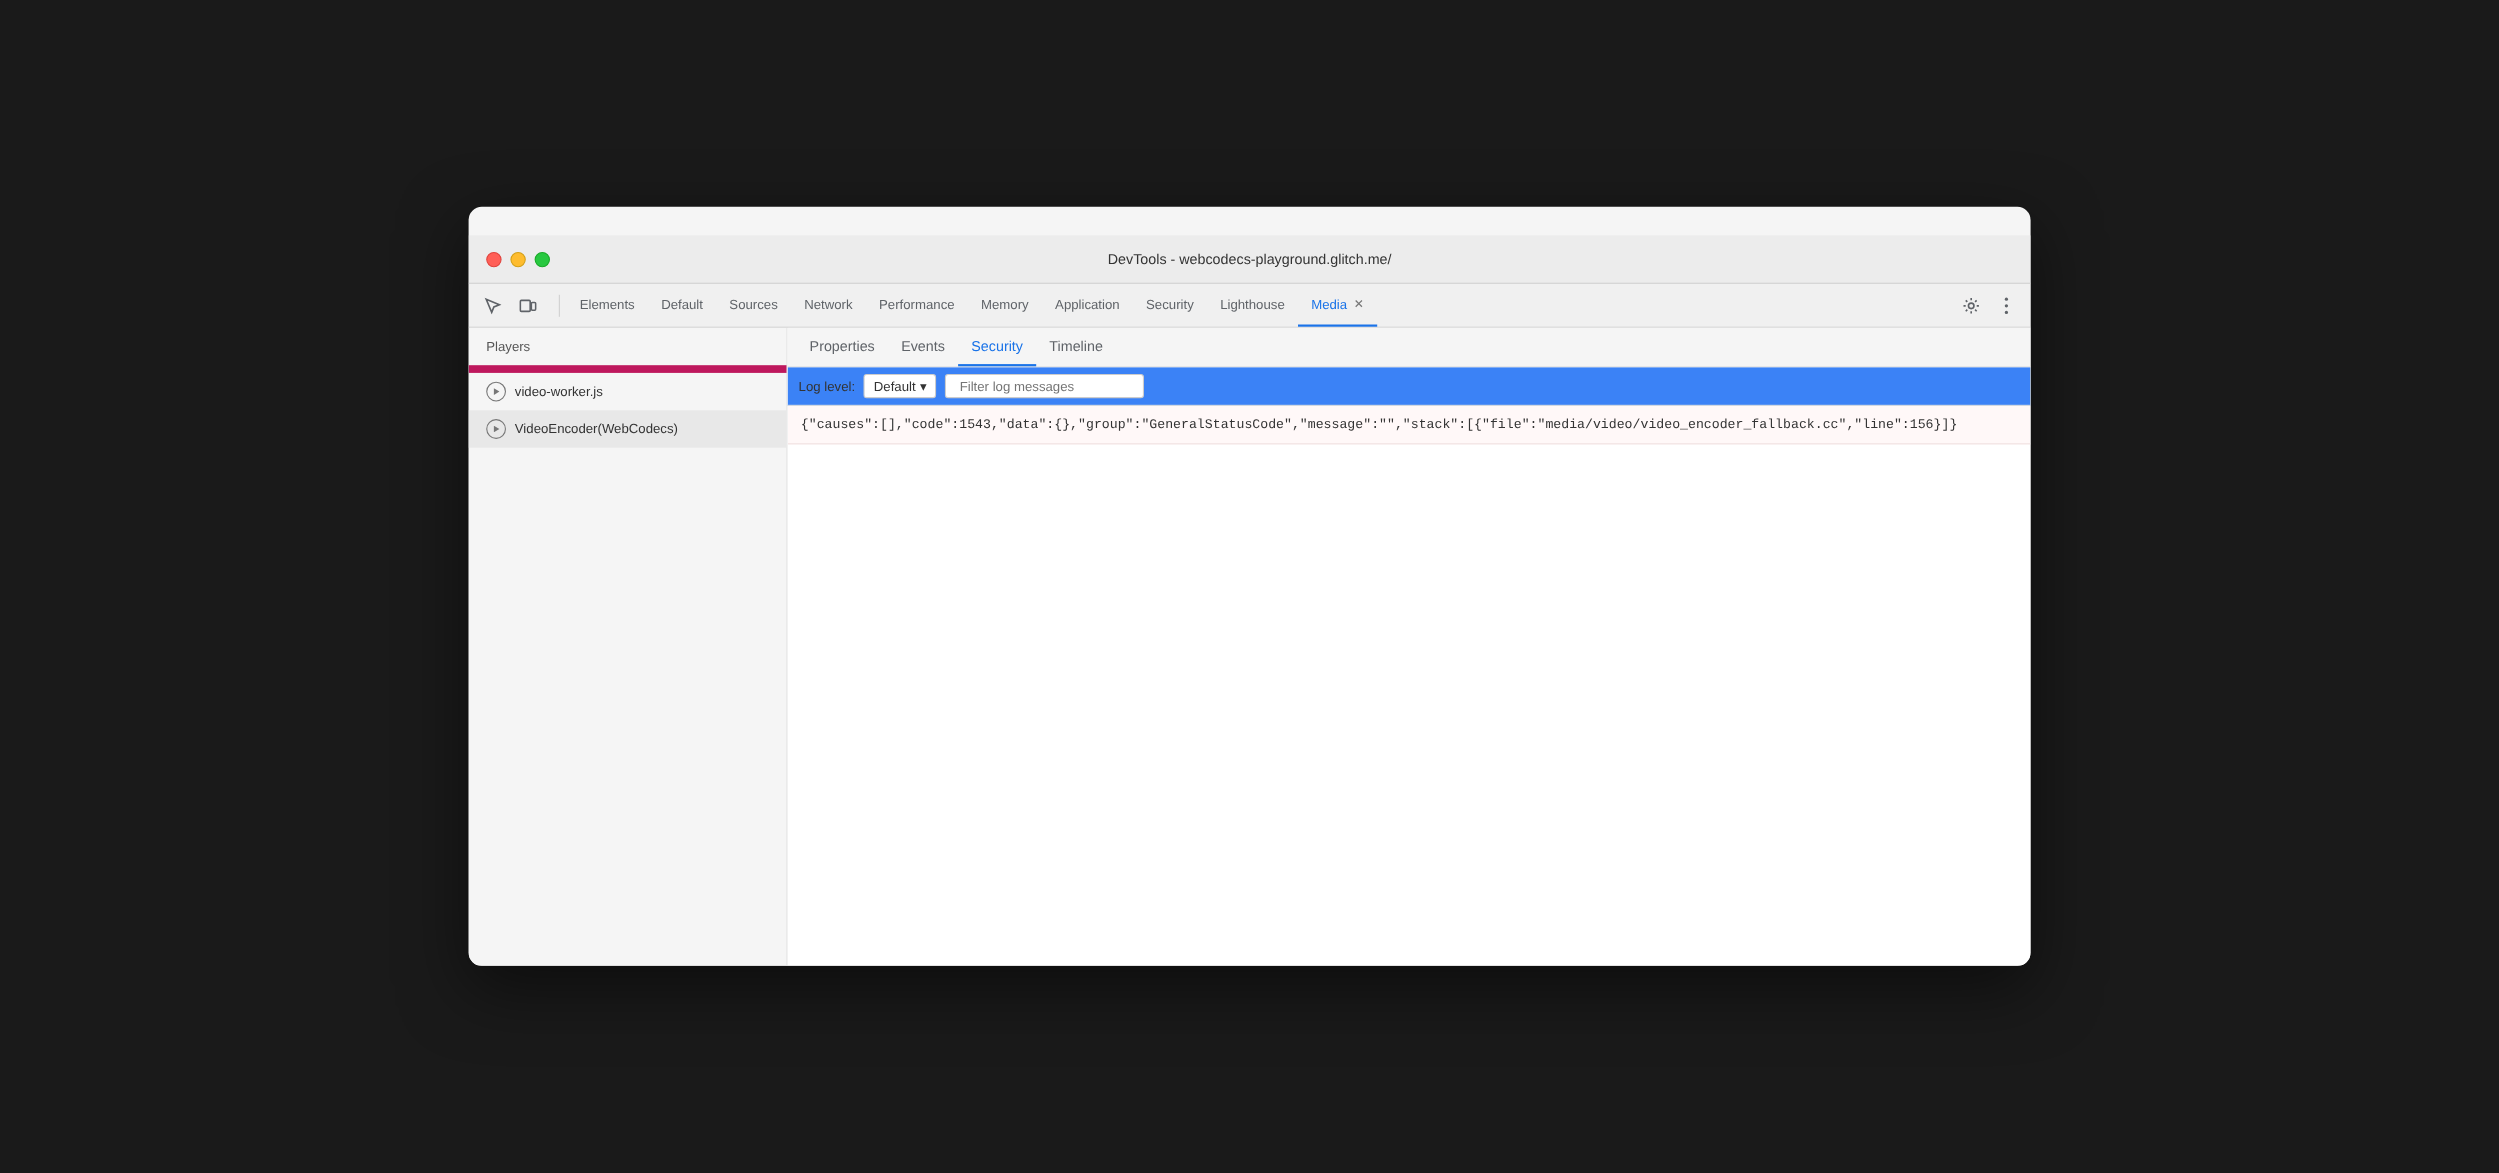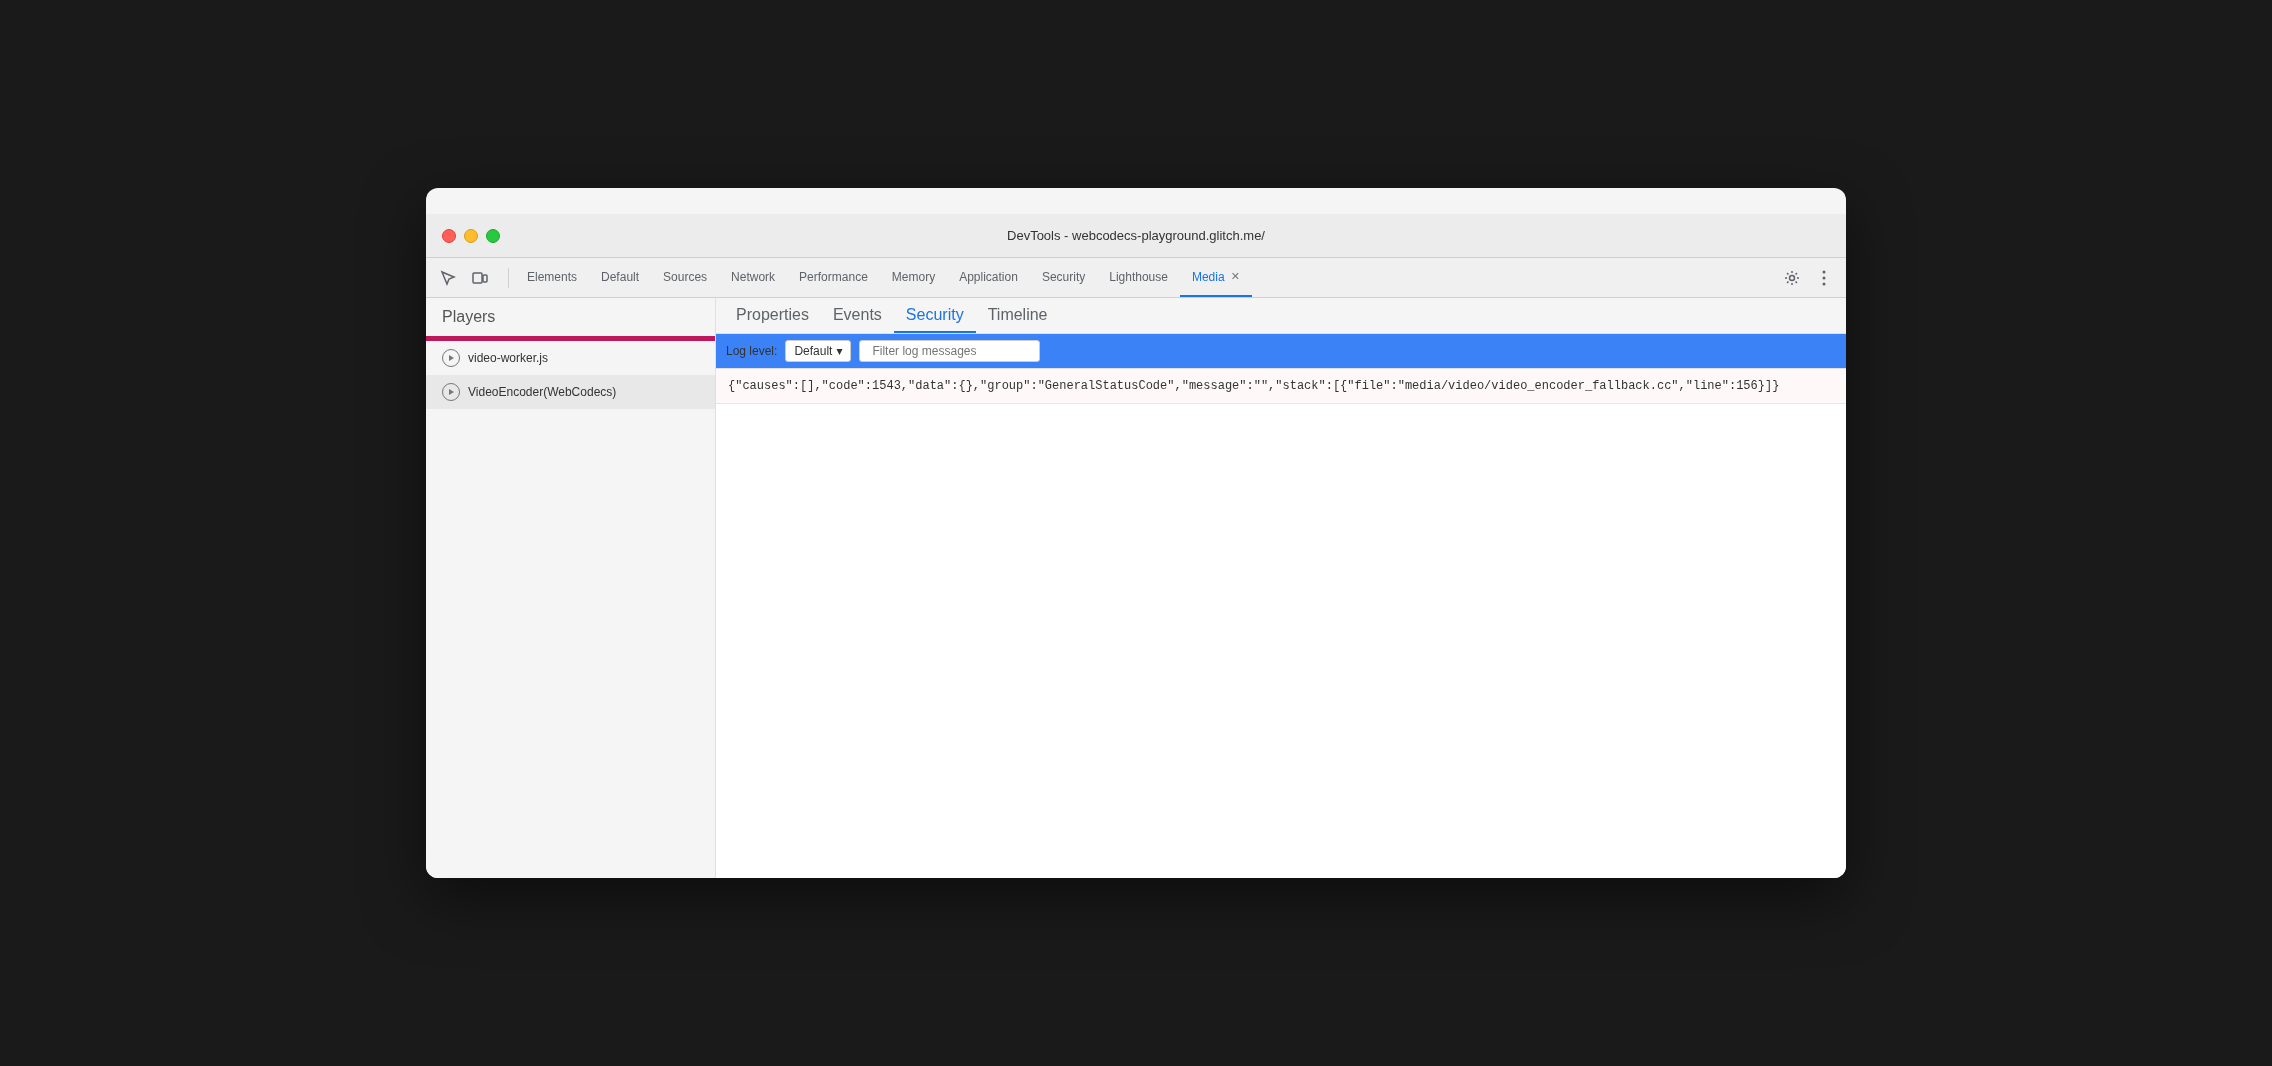--- a/index.html
+++ b/index.html
@@ -122,24 +122,24 @@
       min-height: 580px;
     }
     .sidebar {
       width: 290px;
       background: #f5f5f5;
       border-right: 1px solid #e0e0e0;
       flex-shrink: 0;
     }
     .sidebar-header {
       padding: 10px 16px;
-      font-size: 16px;
+      font-size: 12px;
       color: #555;
       font-weight: 500;
-      border-bottom: 5px solid #be185d;
+      border-bottom: 7px solid #be185d;
     }
     .sidebar-item {
       display: flex;
       align-items: center;
       padding: 8px 16px;
       font-size: 12px;
       color: #333;
       cursor: pointer;
       gap: 8px;
     }
@@ -169,21 +169,21 @@
     .panel-tabs {
       display: flex;
       border-bottom: 1px solid #e0e0e0;
       background: #f5f5f5;
       padding: 0 8px;
       height: 36px;
       align-items: stretch;
     }
     .panel-tab {
       padding: 0 12px;
-      font-size: 16px;
+      font-size: 13px;
       color: #5f6368;
       cursor: pointer;
       display: flex;
       align-items: center;
       border-bottom: 2px solid transparent;
     }
     .panel-tab.active {
       color: #1a73e8;
       border-bottom: 2px solid #1a73e8;
     }

